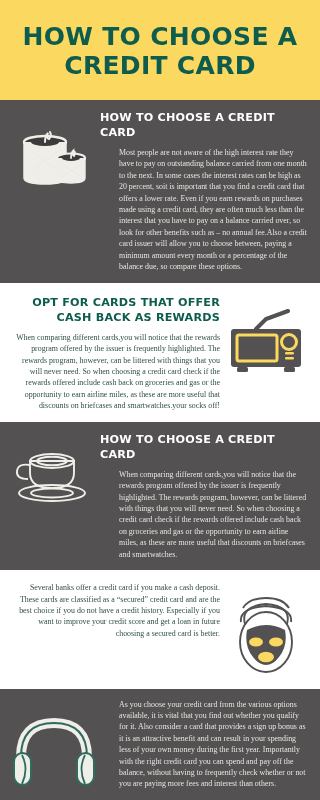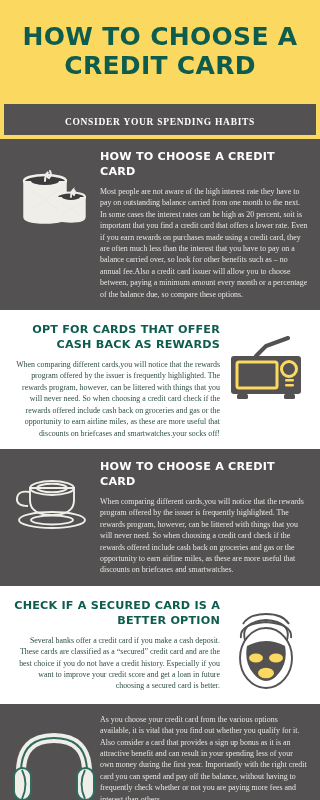--- a/index.html
+++ b/index.html
@@ -113,42 +113,38 @@
   }
   .section-text {
     font-family: "Liberation Serif", serif;
     font-size: 7.9px;
     line-height: 11.4px;
     margin: 0;
   }
   .section.dark .section-text {
     color: #e8e6e1;
     text-align: left;
+    margin-left: 19px;
   }
   .section.light .section-text {
     color: #2f4f45;
     text-align: right;
   }
 
   svg { display: block; }
 </style>
 </head>
 <body>
 
 <div class="infographic">
 
   <div class="header">
     <h1 class="header-title">HOW TO CHOOSE A CREDIT CARD</h1>
   </div>
 
-  <div class="banner-wrap">
-    <div class="banner">
-      <span class="banner-text">CONSIDER YOUR SPENDING HABITS</span>
-    </div>
-  </div>
 
   <div class="section dark">
     <div class="section-icon">
       <svg width="76" height="66" viewBox="0 0 76 66" aria-hidden="true">
         <path d="M36 36 q0-7 4-11 q-3 6 1 8 q4-4 1-9" fill="none" stroke="#efeee8" stroke-width="2.2" stroke-linecap="round"></path>
         <ellipse cx="29" cy="20" rx="21" ry="6" fill="#3d3b3b" stroke="#efeee8" stroke-width="2.4"></ellipse>
         <path d="M8 20 v36 q0 6 21 6 q21 0 21 -6 V20" fill="#efeee8" stroke="#efeee8" stroke-width="1.5"></path>
         <ellipse cx="29" cy="20" rx="14" ry="4" fill="#3d3b3b"></ellipse>
         <path d="M29 20 q0-6 3-9 q-2 5 1 6 q3-3 1-7" fill="none" stroke="#efeee8" stroke-width="2" stroke-linecap="round"></path>
         <path d="M14 28 L44 50 M44 28 L14 50" stroke="#e0ded6" stroke-width="0.6" opacity="0.55"></path>
@@ -198,21 +194,20 @@
       </svg>
     </div>
     <div class="section-body">
       <h2 class="section-title">HOW TO CHOOSE A CREDIT CARD</h2>
       <p class="section-text">When comparing different cards,you will notice that the rewards program offered by the issuer is frequently highlighted. The rewards program, however, can be littered with things that you will never need. So when choosing a credit card check if the rewards offered include cash back on groceries and gas or the opportunity to earn airline miles, as these are more useful that discounts on briefcases and smartwatches.</p>
     </div>
   </div>
 
   <div class="section light">
     <div class="section-body">
-      <h2 class="section-title">CHECK IF A SECURED CARD IS A BETTER OPTION</h2>
       <p class="section-text">Several banks offer a credit card if you make a cash deposit. These cards are classified as a “secured” credit card and are the best choice if you do not have a credit history. Especially if you want to improve your credit score and get a loan in future choosing a secured card is better.</p>
     </div>
     <div class="section-icon">
       <svg width="78" height="84" viewBox="0 0 78 84" aria-hidden="true">
         <g fill="none" stroke="#535151" stroke-width="1.9">
           <ellipse cx="39" cy="48" rx="26" ry="30"></ellipse>
           <path d="M18 30 q-5 -18 21 -20 q26 2 21 20"></path>
           <path d="M14 28 q-2 -14 25 -16 q27 2 25 16"></path>
           <path d="M16 14 q6 -10 23 -10 q17 0 23 10"></path>
         </g>

